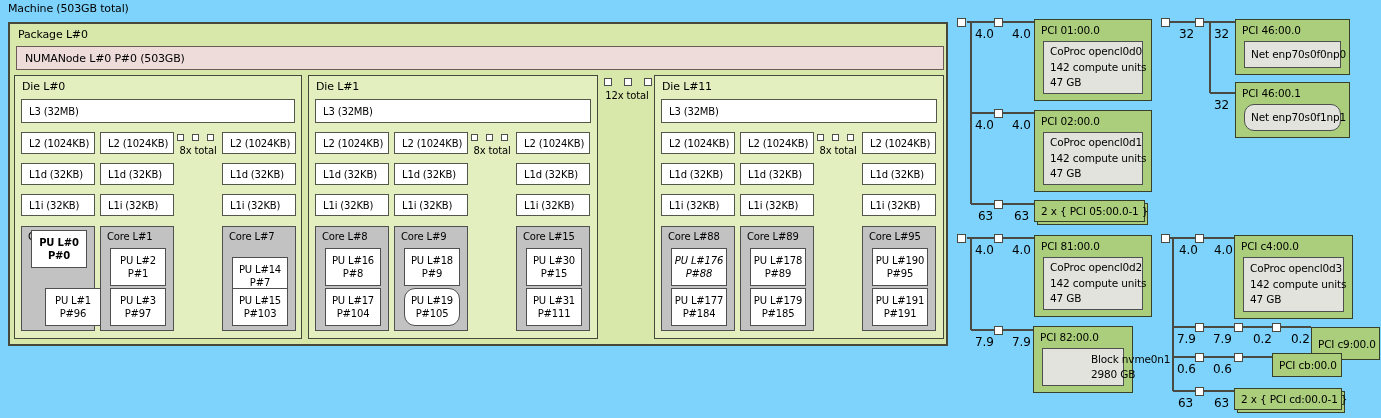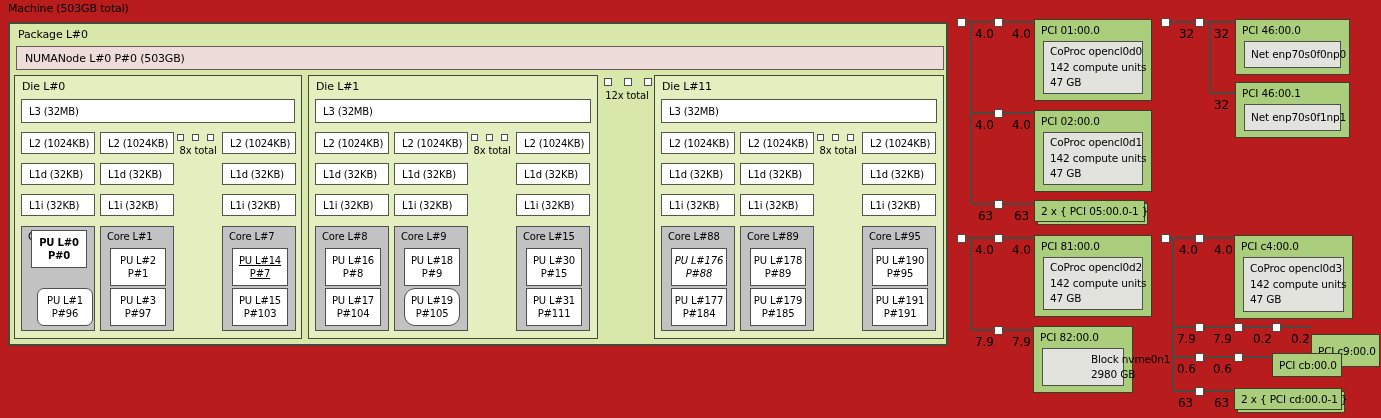--- a/index.html
+++ b/index.html
@@ -1,18 +1,18 @@
 <!DOCTYPE html>
 <html style="--c-package: #d8e7aa; --c-numanode: #eedcdb; --c-die: #e3efbe; --c-cache: #ffffff; --c-core: #c2c2c2; --c-pu: #ffffff; --c-pci: #aace7c; --c-osdev: #e3e3de; --c-line: #4a4a42; --c-border: #45483a;"><head>
 <meta charset="utf-8">
 <style>
   *{box-sizing:border-box}
   html,body{margin:0;padding:0;background:#fff}
   body{font-family:"DejaVu Sans","Liberation Sans",sans-serif;color:#000;letter-spacing:-0.15px}
-  #stage{position:relative;width:1381px;height:418px;overflow:hidden;background:#b91c1c}
+  #stage{position:relative;width:1381px;height:418px;overflow:hidden;background:#7dd3fc}
   .lbl{position:absolute;white-space:nowrap;font-size:10.5px;line-height:13px}
   .machine-lbl{left:8px;top:2px;font-size:11px}
   .package{position:absolute;left:8px;top:22px;width:940px;height:324px;background:var(--c-package);border:2px solid var(--c-border)}
   .pkg-lbl{left:8px;top:4px;font-size:11px}
   .numanode{position:absolute;left:6px;top:22px;width:928px;height:24px;background:var(--c-numanode);border:1.5px solid #6b5a56}
   .numa-lbl{left:8px;top:50%;transform:translateY(-50%);font-size:11px}
   .die{position:absolute;background:var(--c-die);border:1.5px solid var(--c-border)}
   .die-lbl{left:7px;top:4px;font-size:11px}
   .cache{position:absolute;background:var(--c-cache);border:1.5px solid #53564a}
   .cache-lbl{left:7px;top:50%;transform:translateY(-50%);font-size:10px}
@@ -58,21 +58,21 @@
       </div>
       <div class="cache" style="left: 6px; top: 118px; width: 74px; height: 22px;">
         <div class="lbl cache-lbl">L1i (32KB)</div>
       </div>
       <div class="core" style="left: 6px; top: 150px; width: 74px; height: 105px;">
         <div class="lbl core-lbl">Core L#0</div>
         <div class="pu" style="left: 9px; top: 3px; width: 56px; height: 38px; font-weight: bold;">
           <div class="pu-line">PU L#0</div>
           <div class="pu-line">P#0</div>
         </div>
-        <div class="pu" style="left: 15px; top: 61px; width: 56px; height: 38px; border-radius: 7px;">
+        <div class="pu" style="left: 23px; top: 61px; width: 56px; height: 38px;">
           <div class="pu-line">PU L#1</div>
           <div class="pu-line">P#96</div>
         </div>
       </div>
       <div class="cache" style="left: 85px; top: 56px; width: 74px; height: 22px;">
         <div class="lbl cache-lbl">L2 (1024KB)</div>
       </div>
       <div class="cache" style="left: 85px; top: 87px; width: 74px; height: 22px;">
         <div class="lbl cache-lbl">L1d (32KB)</div>
       </div>
@@ -94,21 +94,21 @@
         <div class="lbl cache-lbl">L2 (1024KB)</div>
       </div>
       <div class="cache" style="left: 207px; top: 87px; width: 74px; height: 22px;">
         <div class="lbl cache-lbl">L1d (32KB)</div>
       </div>
       <div class="cache" style="left: 207px; top: 118px; width: 74px; height: 22px;">
         <div class="lbl cache-lbl">L1i (32KB)</div>
       </div>
       <div class="core" style="left: 207px; top: 150px; width: 74px; height: 105px;">
         <div class="lbl core-lbl">Core L#7</div>
-        <div class="pu" style="left: 9px; top: 21px; width: 56px; height: 38px; text-decoration: underline;">
+        <div class="pu" style="left: 9px; top: 30px; width: 56px; height: 38px;">
           <div class="pu-line">PU L#14</div>
           <div class="pu-line">P#7</div>
         </div>
         <div class="pu" style="left: 9px; top: 61px; width: 56px; height: 38px;">
           <div class="pu-line">PU L#15</div>
           <div class="pu-line">P#103</div>
         </div>
       </div>
       <div class="dots" style="left: 158px; top: 57px; width: 50px; height: 26px;">
         <div class="dotsq" style="left: 4px; top: 1px;"></div>
@@ -309,21 +309,21 @@
     <div class="pcibox" style="left: 1235px; top: 19px; width: 115px; height: 56px;">
       <div class="lbl pci-title">PCI 46:00.0</div>
       <div class="osdev" style="left: 8px; top: 21px; width: 97px; height: 27px;">
         <div class="os-line">Net enp70s0f0np0</div>
       </div>
     </div>
     <div class="hline" style="left: 1210px; top: 92px; width: 25px;"></div>
     <div class="link-lbl" style="left: 1214px; top: 98px;">32</div>
     <div class="pcibox" style="left: 1235px; top: 82px; width: 115px; height: 56px;">
       <div class="lbl pci-title">PCI 46:00.1</div>
-      <div class="osdev" style="left: 8px; top: 21px; width: 97px; height: 27px;">
+      <div class="osdev" style="left: 8px; top: 21px; width: 97px; height: 27px; border-radius: 10px;">
         <div class="os-line">Net enp70s0f1np1</div>
       </div>
     </div>
     <div class="bridge-sq" style="left: 1161px; top: 18px;"></div>
     <div class="vline" style="left: 970px; top: 238px; height: 92px;"></div>
     <div class="hline" style="left: 967px; top: 237px; width: 67px;"></div>
     <div class="bridge-sq" style="left: 994px; top: 234px;"></div>
     <div class="link-lbl" style="left: 975px; top: 243px;">4.0</div>
     <div class="link-lbl" style="left: 1012px; top: 243px;">4.0</div>
     <div class="pcibox" style="left: 1034px; top: 235px; width: 118px; height: 82px;">
@@ -360,21 +360,21 @@
       </div>
     </div>
     <div class="hline" style="left: 1173px; top: 326px; width: 138px;"></div>
     <div class="bridge-sq" style="left: 1195px; top: 323px;"></div>
     <div class="bridge-sq" style="left: 1234px; top: 323px;"></div>
     <div class="bridge-sq" style="left: 1272px; top: 323px;"></div>
     <div class="link-lbl" style="left: 1177px; top: 332px;">7.9</div>
     <div class="link-lbl" style="left: 1213px; top: 332px;">7.9</div>
     <div class="link-lbl" style="left: 1253px; top: 332px;">0.2</div>
     <div class="link-lbl" style="left: 1291px; top: 332px;">0.2</div>
-    <div class="pcibox" style="left: 1311px; top: 334px; width: 69px; height: 33px;">
+    <div class="pcibox" style="left: 1311px; top: 327px; width: 69px; height: 33px;">
       <div class="lbl pci-title center">PCI c9:00.0</div>
     </div>
     <div class="hline" style="left: 1173px; top: 356px; width: 99px;"></div>
     <div class="bridge-sq" style="left: 1195px; top: 353px;"></div>
     <div class="bridge-sq" style="left: 1234px; top: 353px;"></div>
     <div class="link-lbl" style="left: 1177px; top: 362px;">0.6</div>
     <div class="link-lbl" style="left: 1213px; top: 362px;">0.6</div>
     <div class="pcibox" style="left: 1272px; top: 353px; width: 70px; height: 24px;">
       <div class="lbl pci-title center">PCI cb:00.0</div>
     </div>

